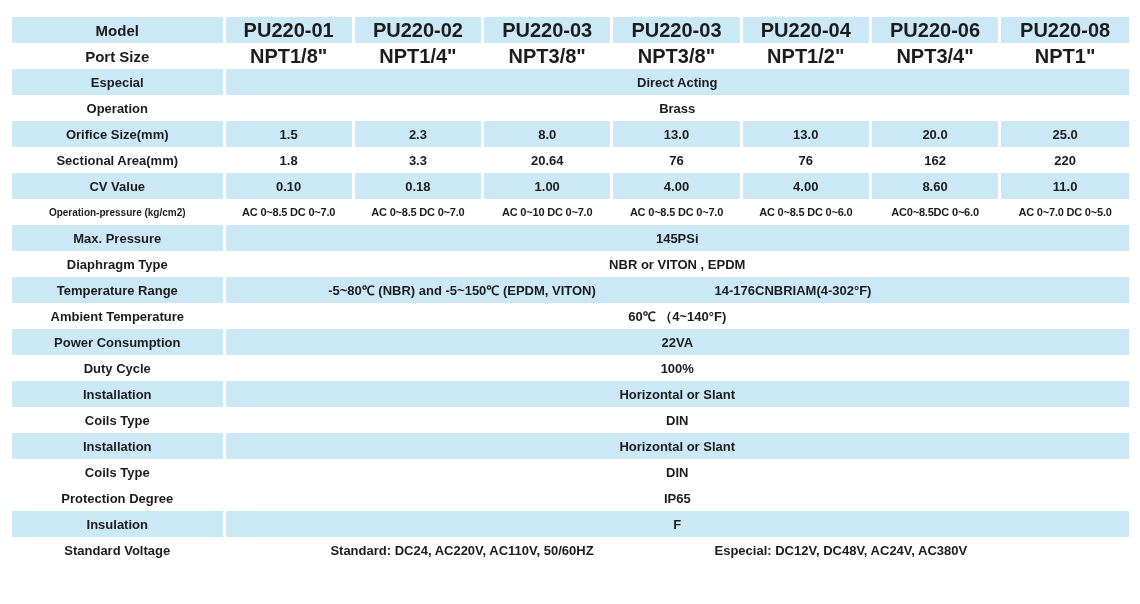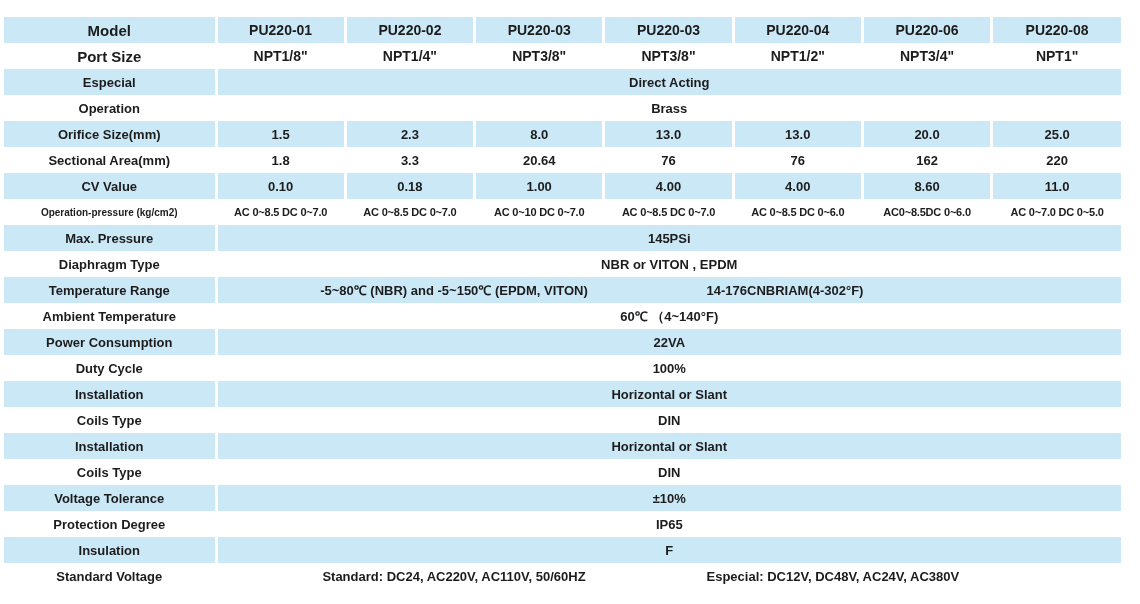--- a/index.html
+++ b/index.html
@@ -5,21 +5,21 @@
   html, body {
     margin: 0;
     padding: 0;
     background: #ffffff;
     width: 1140px;
     height: 604px;
     overflow: hidden;
   }
   .table-wrap {
     position: absolute;
-    left: 4px;
+    left: 12px;
     top: 17px;
     width: 1117px;
   }
   table.spec {
     border-collapse: collapse;
     table-layout: fixed;
     width: 100%;
     font-family: "Liberation Sans", sans-serif;
     font-weight: bold;
     color: #1c1c1c;
@@ -29,21 +29,21 @@
     padding: 0;
     text-align: center;
     vertical-align: middle;
     font-size: 13px;
     white-space: nowrap;
     overflow: visible;
   }
   td.blue { background: #cbe8f7; }
   td.gapL { border-left: 3px solid #ffffff; }
   tr.r0 td.lbl, tr.r1 td.lbl { font-size: 15px; }
-  tr.r0 td.val, tr.r1 td.val { font-size: 14px; margin-left: 12px; }
+  tr.r0 td.val, tr.r1 td.val { font-size: 20px; margin-left: 12px; }
   tr.row-pressure td.val {
     font-size: 11px;
     letter-spacing: -0.2px;
   }
   tr.row-pressure td.lbl { font-size: 10px; }
   td.pairwrap .pair {
     display: flex;
     width: 100%;
     align-items: center;
   }
@@ -166,24 +166,20 @@
           <td colspan="7" class="merged gapL">DIN</td>
         </tr>
         <tr class="r16">
           <td class="lbl blue">Installation</td>
           <td colspan="7" class="merged gapL blue">Horizontal or Slant</td>
         </tr>
         <tr class="r17">
           <td class="lbl">Coils Type</td>
           <td colspan="7" class="merged gapL">DIN</td>
         </tr>
-        <tr class="r18">
-          <td class="lbl blue">Voltage Tolerance</td>
-          <td colspan="7" class="merged gapL blue">±10%</td>
-        </tr>
         <tr class="r19">
           <td class="lbl">Protection Degree</td>
           <td colspan="7" class="merged gapL">IP65</td>
         </tr>
         <tr class="r20">
           <td class="lbl blue">Insulation</td>
           <td colspan="7" class="merged gapL blue">F</td>
         </tr>
         <tr class="r21">
           <td class="lbl">Standard Voltage</td>

